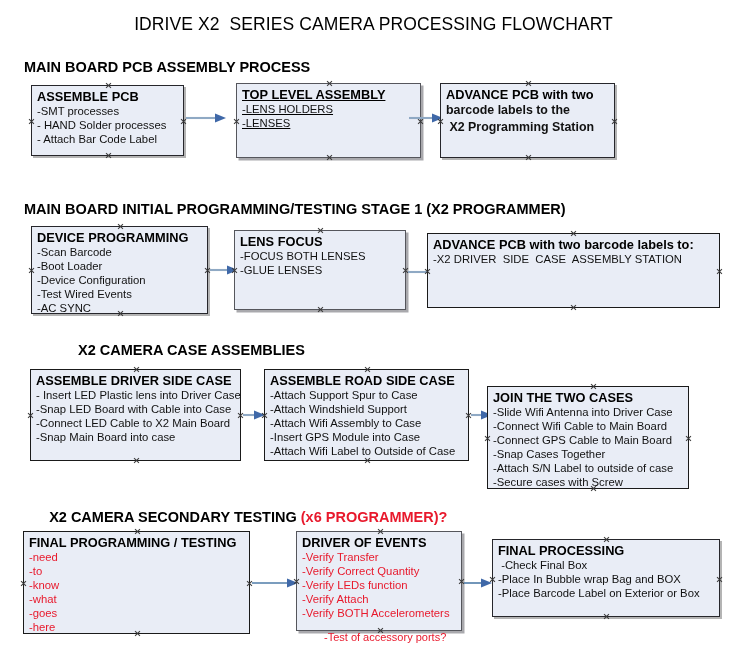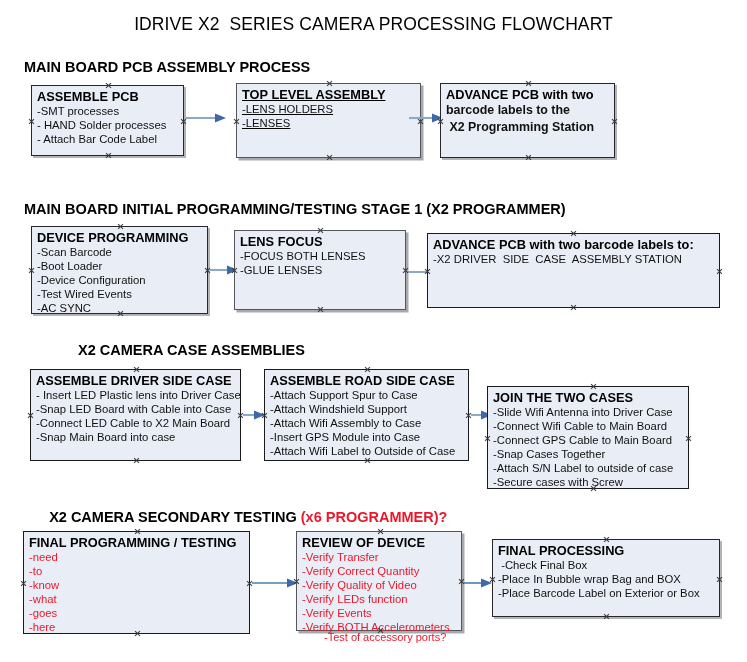--- a/index.html
+++ b/index.html
@@ -258,26 +258,25 @@
     <span class="handle" style="left:-4px;top:48px;"></span>
     <span class="handle" style="right:-4px;top:48px;"></span>
   </div>
 
   <svg class="arrow-svg" style="left:252px;top:577px;width:46px;height:12px;" viewBox="0 0 46 12">
     <line x1="0" y1="6" x2="36" y2="6" stroke="#4f7ca8" stroke-width="1.6"></line>
     <polygon points="35,1.5 46,6 35,10.5" fill="#3f68a8"></polygon>
   </svg>
 
   <div class="abs box shadow2 redtext" style="left:296px;top:531px;width:166px;height:100px;">
-    <div class="box-title">REVIEW OF DEVICE</div>
+    <div class="box-title">DRIVER OF EVENTS</div>
     <div class="box-line">-Verify Transfer</div>
     <div class="box-line">-Verify Correct Quantity</div>
-    <div class="box-line">-Verify Quality of Video</div>
     <div class="box-line">-Verify LEDs function</div>
-    <div class="box-line">-Verify Events</div>
+    <div class="box-line">-Verify Attach</div>
     <div class="box-line">-Verify BOTH Accelerometers</div>
     <span class="handle" style="left:80px;top:-4px;"></span>
     <span class="handle" style="left:80px;bottom:-4px;"></span>
     <span class="handle" style="left:-4px;top:46px;"></span>
     <span class="handle" style="right:-4px;top:46px;"></span>
   </div>
 
   <div class="abs overflow-line" style="left:300px;top:630px;">-Test of accessory ports?</div>
 
   <svg class="arrow-svg" style="left:464px;top:577px;width:28px;height:12px;" viewBox="0 0 28 12">

